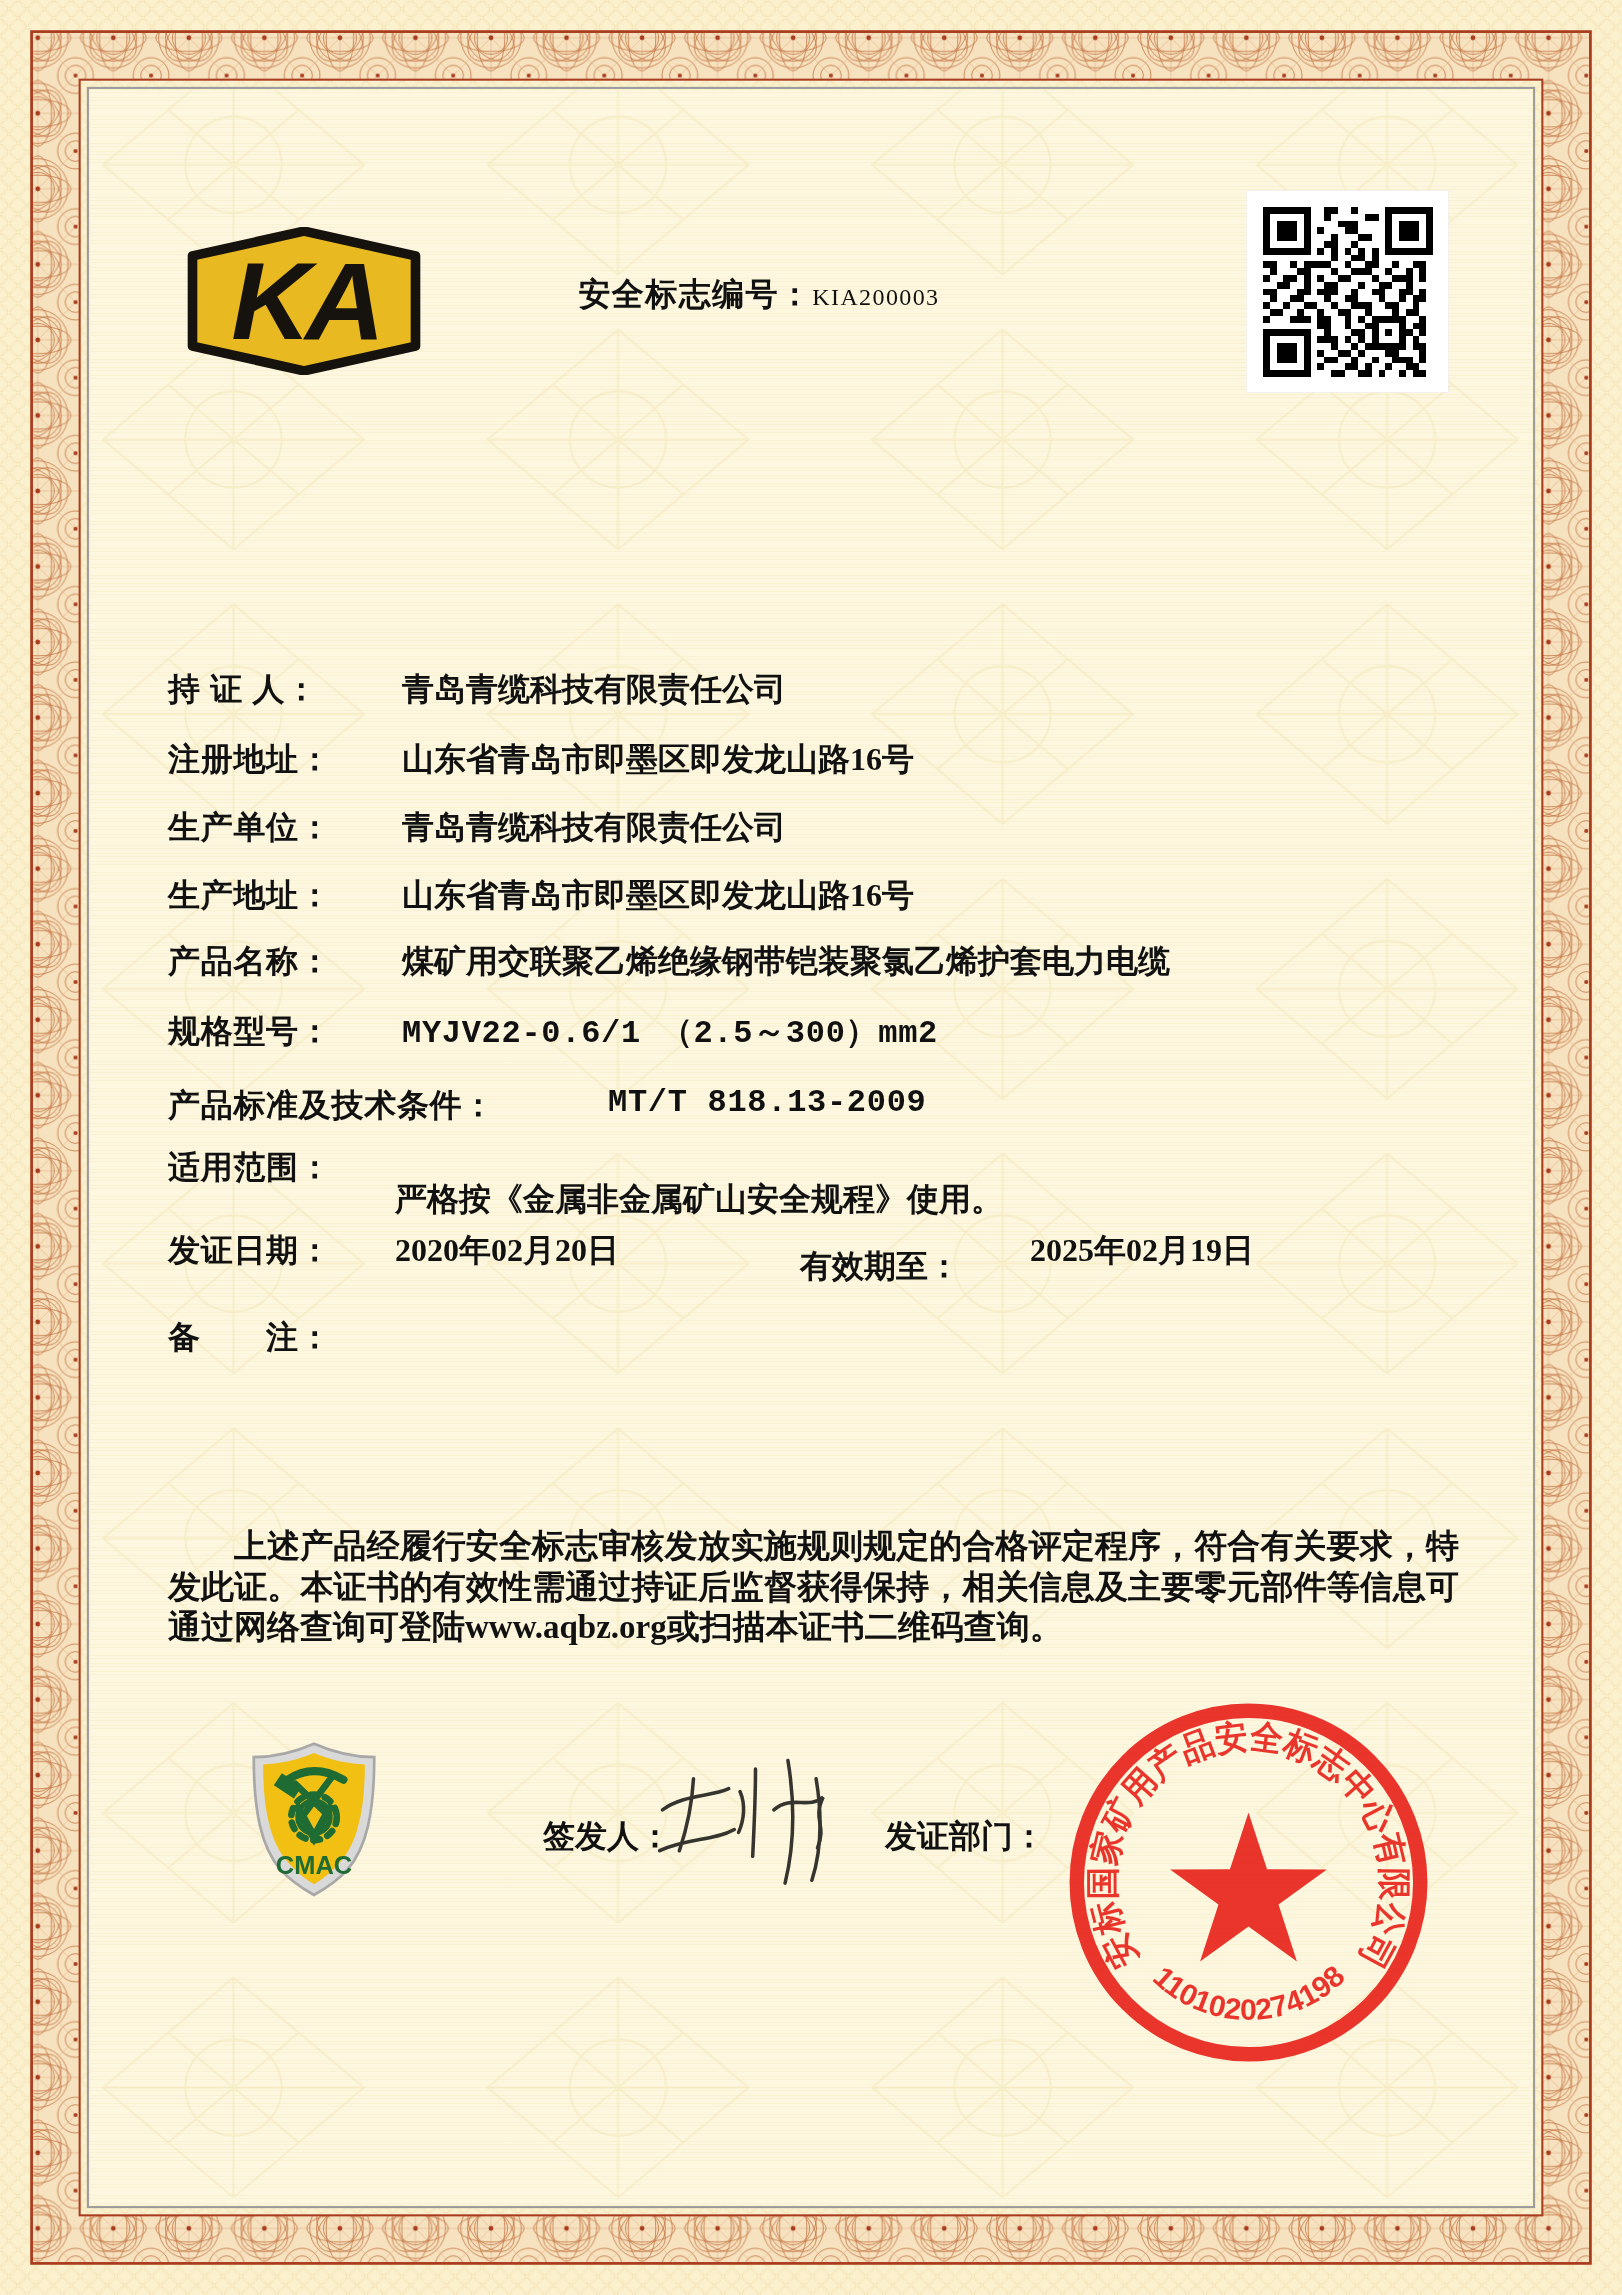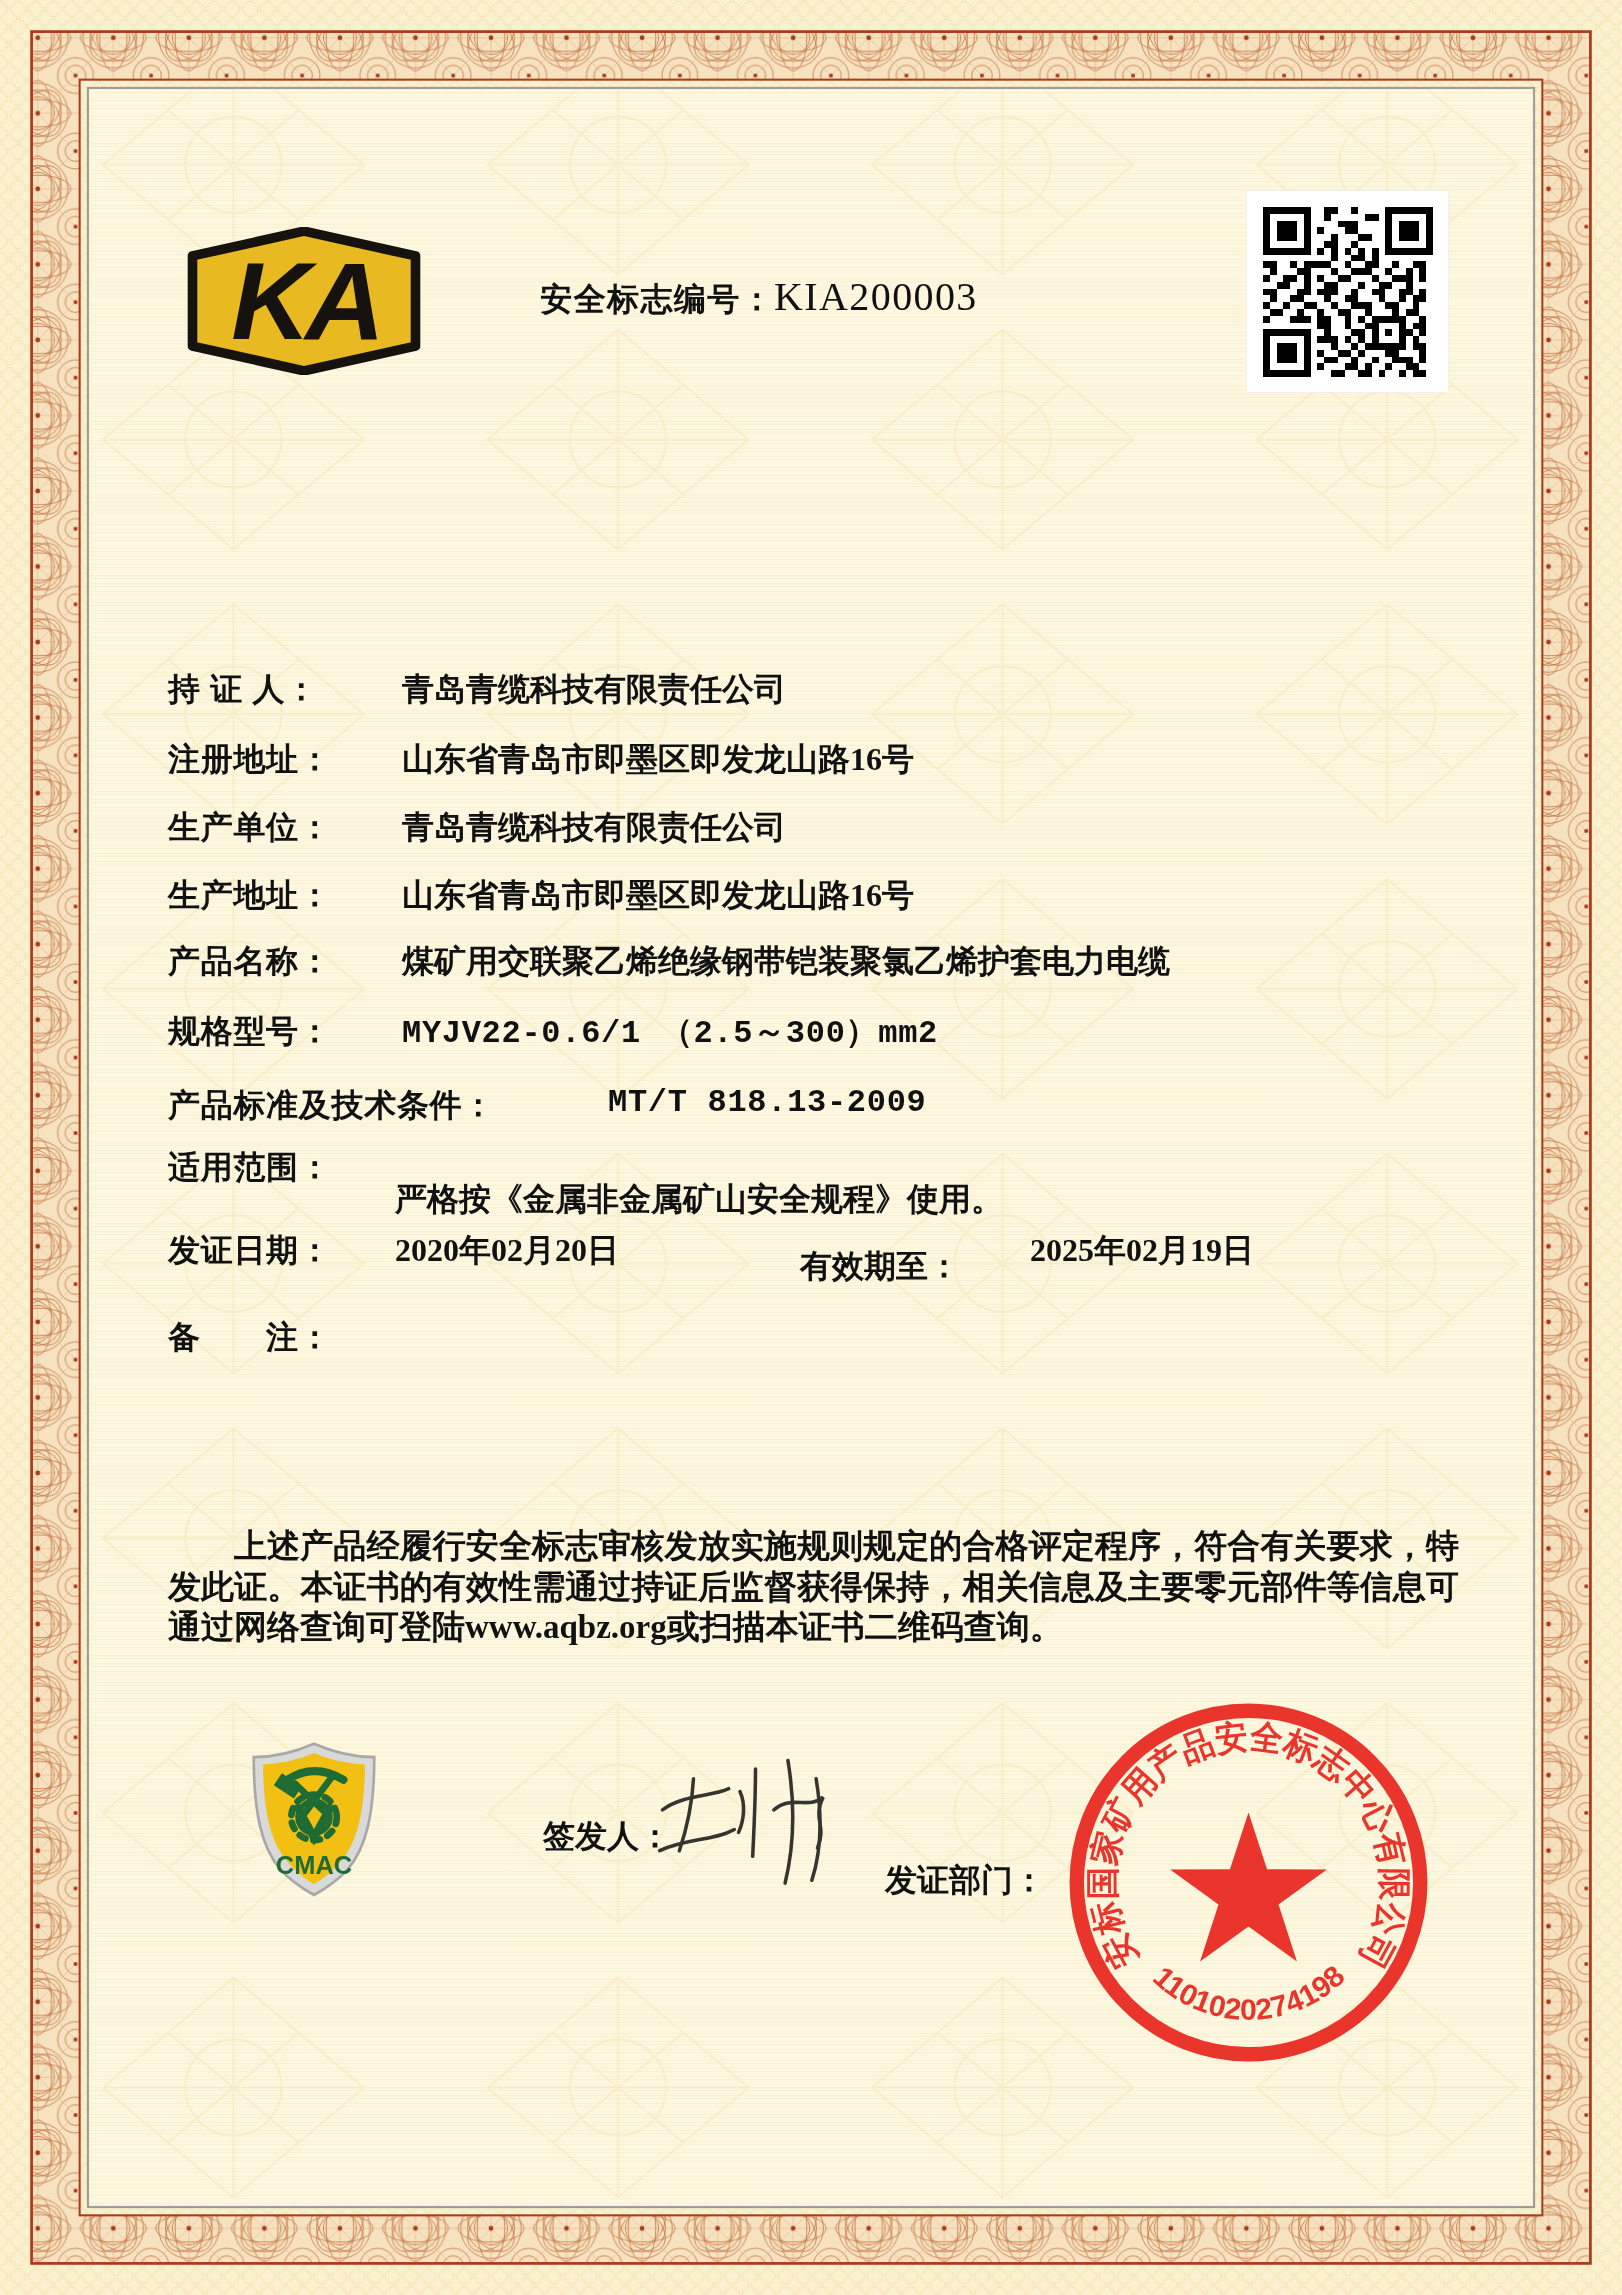--- a/index.html
+++ b/index.html
@@ -8,21 +8,21 @@
   .abs{position:absolute;}
   .frame-svg{left:0;top:0;z-index:0;}
   .scanlines{left:90px;top:90px;width:1442px;height:2116px;z-index:1;pointer-events:none;
      background:repeating-linear-gradient(0deg, rgba(255,255,255,0) 0 2.1px, rgba(238,221,170,.22) 2.1px 2.7px);}
   .content{left:0;top:0;width:1622px;height:2295px;z-index:2;}
   
   .ka-logo{left:187px;top:227px;width:234px;height:148px;}
   .mark-no{left:0;top:273px;width:1622px;text-align:center;transform:translateX(-52px);
      font-size:34px;letter-spacing:1.4px;}
   .mark-no .lab{font-family:"Liberation Sans",sans-serif;font-weight:bold;font-size:32px;}
-  .mark-no .num{font-family:"Liberation Serif",serif;font-size:40px;}
+  .mark-no .num{font-family:"Liberation Serif",serif;font-size:24px;}
   .qr-panel{left:1247px;top:191px;width:201px;height:201px;background:#fff;
      box-shadow:0 0 0 0.7px #eee;display:flex;align-items:center;justify-content:center;}
   .title{left:0;top:459px;width:1622px;text-align:center;font-size:81px;font-weight:900;
      letter-spacing:6.2px;font-family:"Liberation Serif",serif;}
   
   .row{left:168px;height:41px;font-size:32px;white-space:nowrap;}
   .row .lab{position:absolute;left:0;top:0;font-family:"Liberation Sans",sans-serif;
      font-weight:600;letter-spacing:0.7px;}
   .row .val{position:absolute;left:234px;top:0;font-weight:bold;font-family:"Liberation Serif",serif;}
   .row .val.sans{font-family:Liberation Mono, monospace;letter-spacing:0.7px;}
@@ -33,21 +33,21 @@
   .rowdates .lab2{position:absolute;left:632px;top:16px;font-family:"Liberation Sans",sans-serif;font-weight:600;}
   .rowdates .val{left:227px;} .rowdates .val2{position:absolute;left:862px;top:0;font-weight:bold;}
   .rowremark{top:1316px;}
   
   .statement{left:168px;top:1526px;width:1291px;font-size:33px;font-weight:bold;line-height:1.23;
      text-align:justify;text-indent:2em;font-family:"Liberation Serif",serif;}
   
   .cmac{left:247px;top:1741px;width:134px;height:158px;}
   .signer-label,.dept-label{font-size:32px;font-family:"Liberation Sans",sans-serif;font-weight:600;}
   .signer-label{left:543px;top:1815px;text-align:center;}
-  .dept-label{left:885px;top:1815px;margin-top:44px;}
+  .dept-label{left:885px;top:1815px;}
   .signature{left:649px;top:1745px;width:213px;height:148px;}
   .seal{left:1063px;top:1697px;width:371px;height:371px;z-index:5;mix-blend-mode:multiply;opacity:.93;}
   .stamp-date{left:1066px;top:1890px;font-size:39px;z-index:6;font-family:"Liberation Sans",sans-serif;
      letter-spacing:0.7px;color:#000;}
 </style>
 </head>
 <body>
 
 <div class="page">
 

